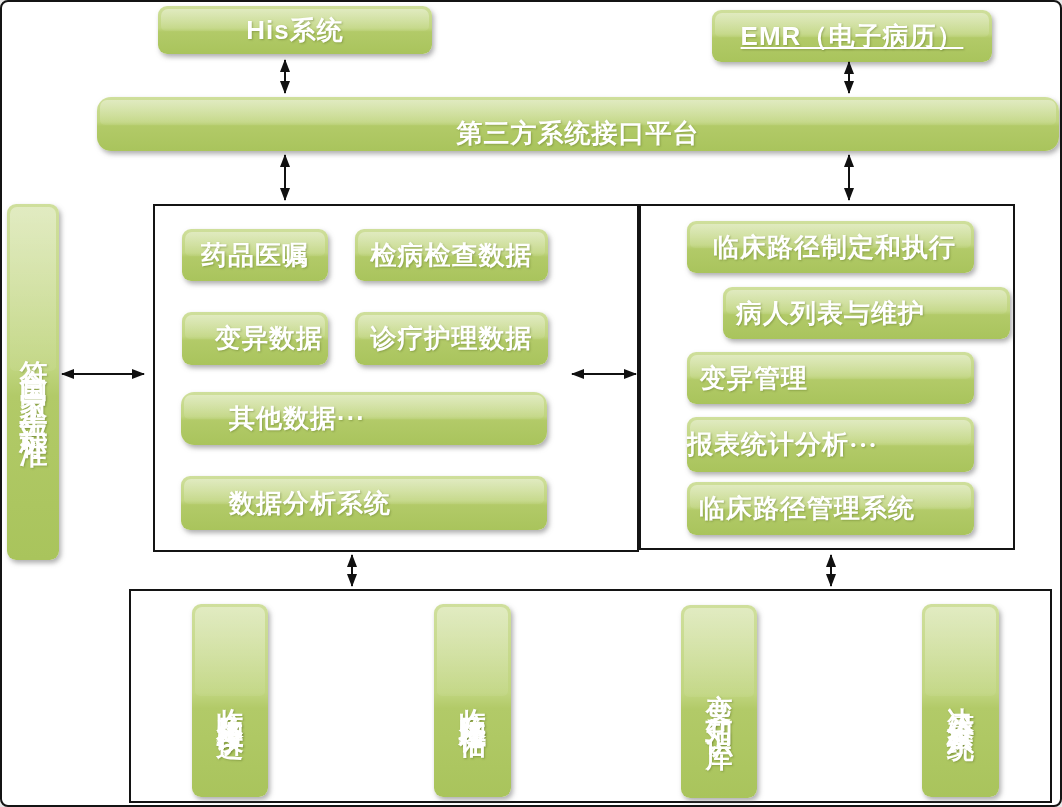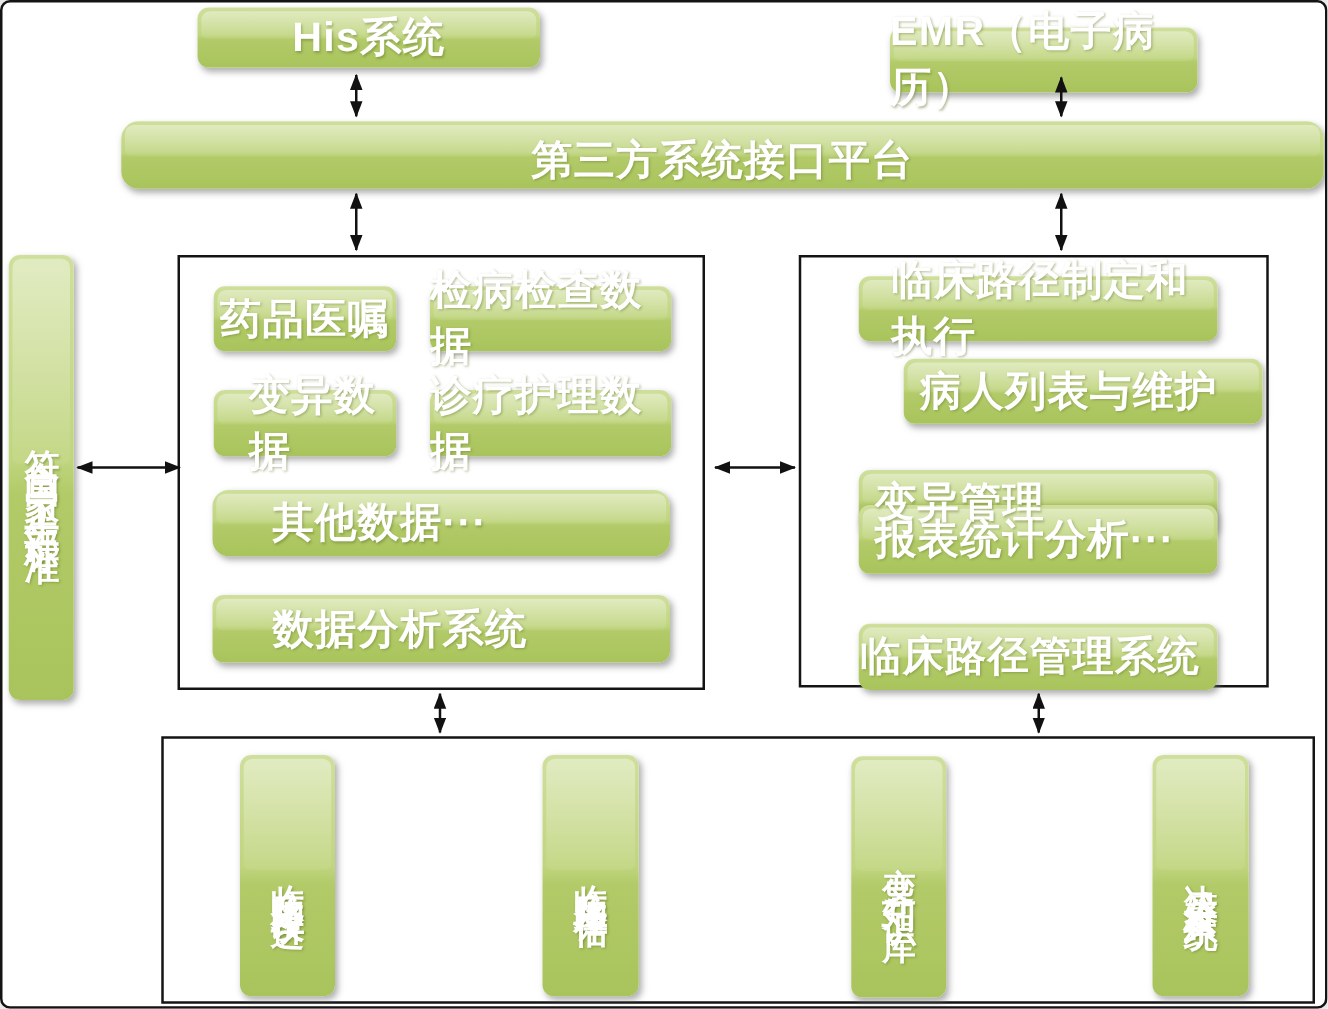--- a/index.html
+++ b/index.html
@@ -22,50 +22,50 @@
   .pill::after{
     content:"";position:absolute;left:3px;right:3px;top:3px;height:46%;
     border-radius:7px 7px 5px 5px;
     background:linear-gradient(180deg,rgba(255,255,255,.38),rgba(255,255,255,.06));
     pointer-events:none;
   }
   .pill span{position:relative;z-index:2;}
   .panel{
     position:absolute;background:#fff;border:2px solid var(--border,#111);
   }
-  .btxt{font-size:33px;font-weight:bold;letter-spacing:1px;}
+  .btxt{font-size:26px;font-weight:bold;letter-spacing:1px;}
   .left-align{justify-content:flex-start;}
   .vert span{
     writing-mode:vertical-rl;text-orientation:upright;
     font-size:27px;font-weight:bold;letter-spacing:5px;
   }
   .vert.sp-wide span{letter-spacing:12px;}
   .arrows{position:absolute;left:0;top:0;pointer-events:none;z-index:6;}
 </style>
 </head>
 <body>
 
 <div class="canvas">
 
   <div class="pill btxt" style="left:156px;top:4px;width:274px;height:48px;">
     <span>His系统</span>
   </div>
-  <div class="pill btxt" style="left:710px;top:20px;width:246px;height:52px;">
+  <div class="pill btxt" style="left:710px;top:8px;width:280px;height:52px;text-decoration:underline;">
     <span>EMR（电子病历）</span>
   </div>
 
   <div class="pill btxt" style="left:95px;top:95px;width:962px;height:54px;border-radius:14px;align-items:flex-end;">
     <span>第三方系统接口平台</span>
   </div>
 
   <div class="pill vert sp-wide" style="left:5px;top:202px;width:52px;height:356px;">
     <span style="font-size:28px;letter-spacing:10px;">符合国家卫生部标准</span>
   </div>
 
-  <div class="panel" style="left:140px;top:202px;width:422px;height:348px;">
+  <div class="panel" style="left:151px;top:202px;width:486px;height:348px;">
     <div class="pill btxt" style="left:27px;top:23px;width:146px;height:52px;">
       <span>药品医嘱</span>
     </div>
     <div class="pill btxt" style="left:200px;top:23px;width:193px;height:52px;">
       <span>检病检查数据</span>
     </div>
     <div class="pill btxt" style="left:27px;top:106px;width:146px;height:53px;padding-left:28px;">
       <span>变异数据</span>
     </div>
     <div class="pill btxt" style="left:200px;top:106px;width:193px;height:53px;">
@@ -79,27 +79,27 @@
     </div>
   </div>
 
   <div class="panel" style="left:637px;top:202px;width:376px;height:346px;">
     <div class="pill btxt left-align" style="left:46px;top:15px;width:287px;height:52px;padding-left:26px;">
       <span>临床路径制定和执行</span>
     </div>
     <div class="pill btxt left-align" style="left:46px;top:81px;width:287px;height:52px;padding-left:13px;margin-left:36px;">
       <span>病人列表与维护</span>
     </div>
-    <div class="pill btxt left-align" style="left:46px;top:146px;width:287px;height:52px;padding-left:13px;margin-top:24px;">
+    <div class="pill btxt left-align" style="left:46px;top:146px;width:287px;height:52px;padding-left:13px;">
       <span>变异管理</span>
     </div>
-    <div class="pill btxt left-align" style="left:46px;top:198px;width:287px;height:55px;padding-left:13px;">
+    <div class="pill btxt left-align" style="left:46px;top:211px;width:287px;height:55px;font-family:Liberation Serif, serif;">
       <span>报表统计分析···</span>
     </div>
-    <div class="pill btxt left-align" style="left:46px;top:293px;width:287px;height:53px;padding-left:1px;">
+    <div class="pill btxt left-align" style="left:46px;top:276px;width:287px;height:53px;padding-left:12px;">
       <span>临床路径管理系统</span>
     </div>
   </div>
 
   <div class="panel" style="left:127px;top:587px;width:923px;height:214px;">
     <div class="pill vert" style="left:61px;top:13px;width:76px;height:193px;">
       <span>临床路径改进</span>
     </div>
     <div class="pill vert" style="left:303px;top:13px;width:77px;height:193px;">
       <span>临床路径评估</span>

